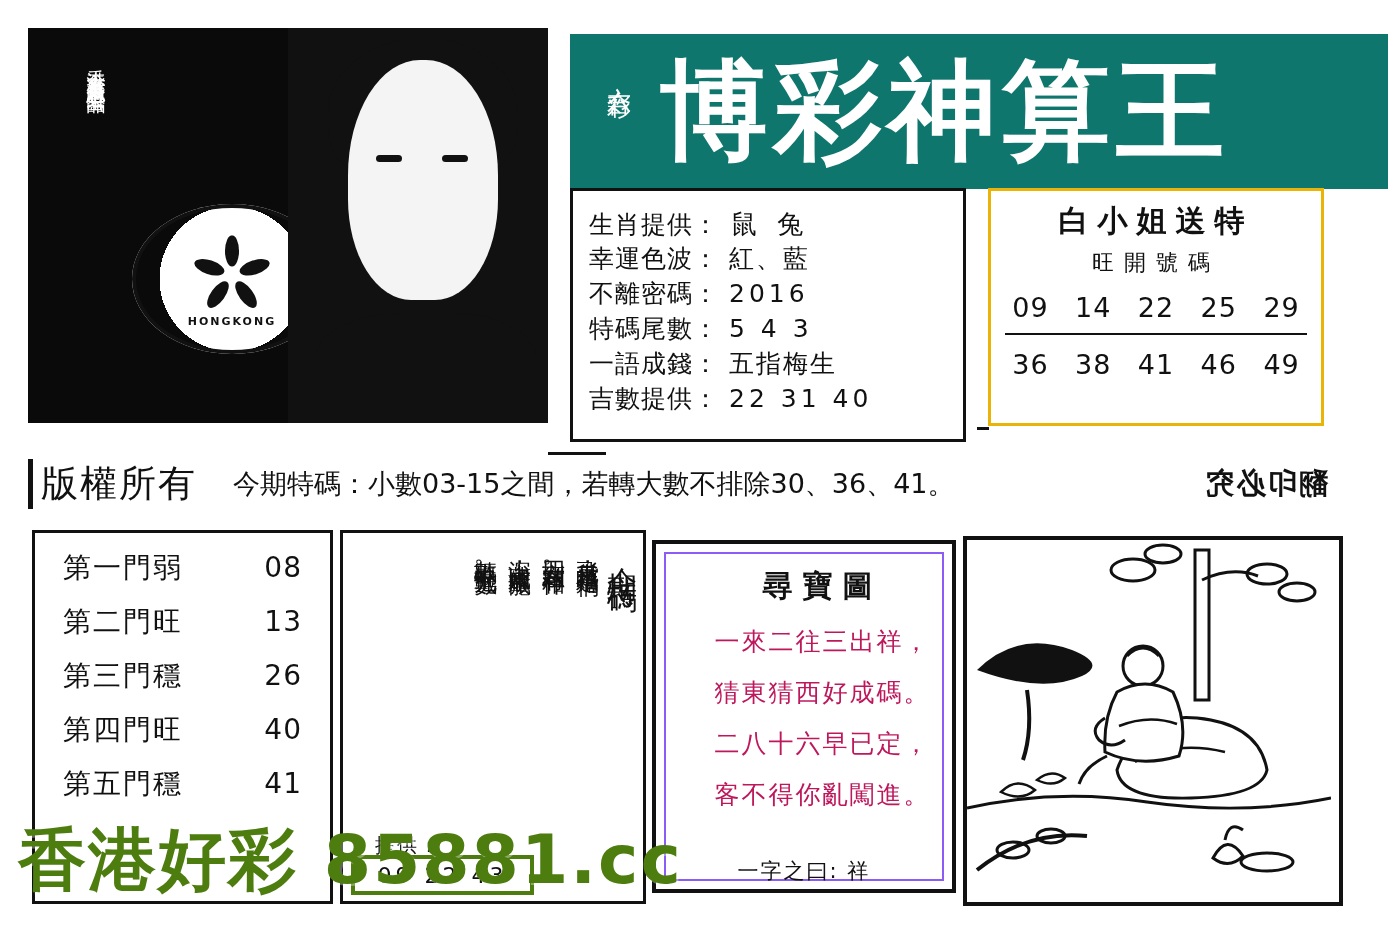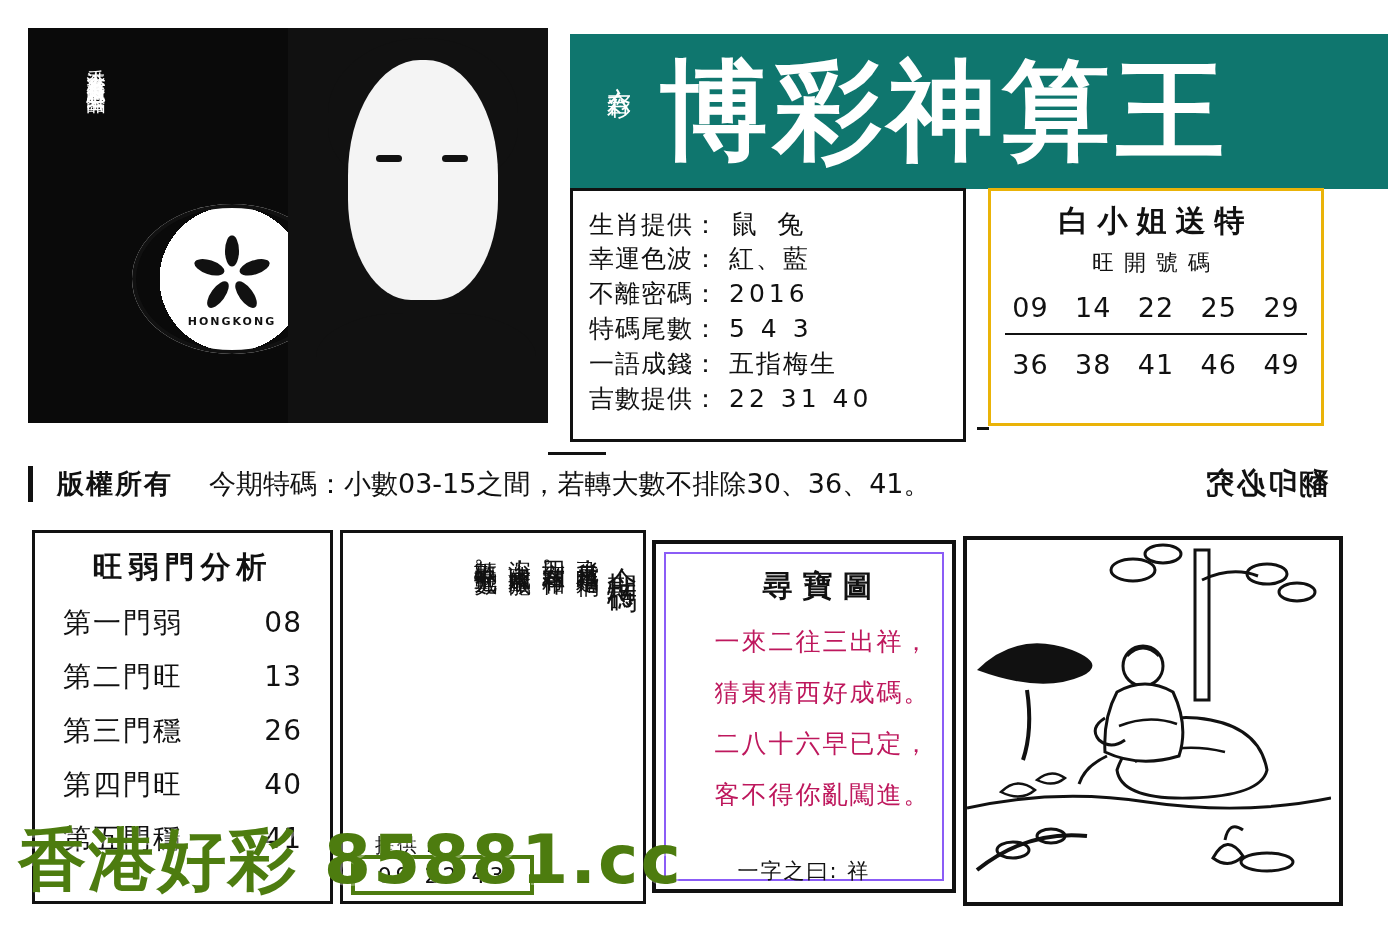--- a/index.html
+++ b/index.html
@@ -123,22 +123,22 @@
     margin:10px 14px 0 14px;border-top:2px solid #111;
   }
   .tick-left{position:absolute;left:-14px;top:236px;width:12px;height:3px;background:#111;}
 
   
   .cpbar{
     position:absolute;left:28px;top:462px;width:1300px;height:44px;
     display:flex;align-items:center;
   }
   .cp-left{
-    font-size:27px;font-weight:bold;color:#111;letter-spacing:2px;
-    border-left:5px solid #111;padding-left:24px;
+    font-size:37px;font-weight:normal;color:#111;letter-spacing:2px;
+    border-left:5px solid #111;padding-left:8px;
     font-family:"DejaVu Serif",serif;
   }
   .cp-mid{
     margin-left:36px;font-size:27px;color:#111;letter-spacing:0px;white-space:nowrap;
   }
   .cp-right{
     margin-left:auto;font-size:29px;font-weight:bold;color:#111;letter-spacing:2px;
     font-family:"DejaVu Serif",serif;
     transform:scaleX(-1);
   }
@@ -305,21 +305,20 @@
   </div>
 
   <div class="cp-topline"></div>
   <div class="cpbar">
     <div class="cp-left">版權所有</div>
     <div class="cp-mid">今期特碼：小數03-15之間，若轉大數不排除30、36、41。</div>
     <div class="cp-right">翻印必究</div>
   </div>
 
   <div class="panel-analysis">
-    <div class="pa-title">旺弱門分析</div>
     <div class="pa-row">
       <span>第一門弱</span>
       <span class="pa-num">08</span>
     </div>
     <div class="pa-row">
       <span>第二門旺</span>
       <span class="pa-num">13</span>
     </div>
     <div class="pa-row">
       <span>第三門穩</span>

